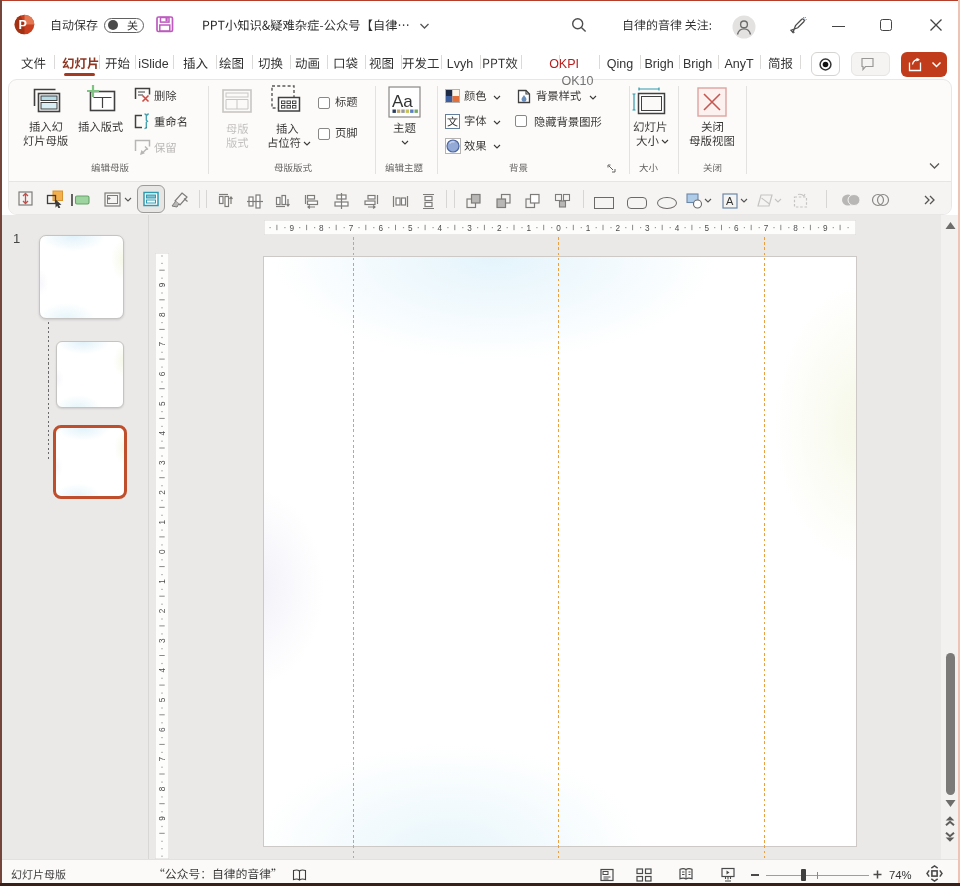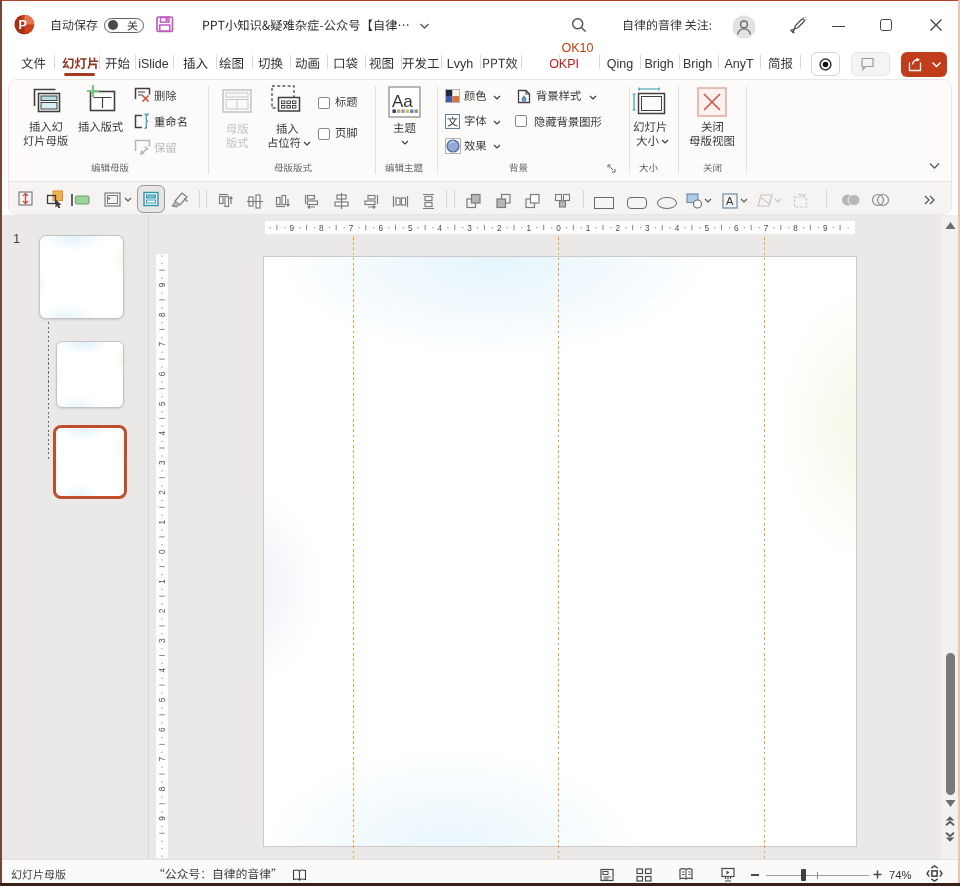--- a/index.html
+++ b/index.html
@@ -93,21 +93,21 @@
 <div class="abs" style="left:64px;top:73px;width:31px;height:2.6px;background:#a53a22;border-radius:2px"></div>
 <div class="abs" style="left:153.5px;top:56.5px;width:80px;margin-left:-40px;text-align:center;font-size:12.5px;color:#333">iSlide</div>
 <svg class="" style="position:absolute;left:402.2px;top:57px;overflow:visible" width="37.5" height="13.8">
     <path fill="#333333" d="M8.1 2.2V5.8H4.6V5.2V2.2ZM0.7 5.8V6.7H3.6C3.4 8.4 2.8 10.1 0.7 11.3C0.9 11.5 1.3 11.8 1.4 12.1C3.7 10.6 4.4 8.6 4.6 6.7H8.1V12H9.1V6.7H11.9V5.8H9.1V2.2H11.5V1.3H1.1V2.2H3.7V5.2L3.7 5.8Z M20.9 1.1C21.5 1.7 22.2 2.5 22.5 3L23.2 2.5C22.9 2 22.2 1.2 21.6 0.7ZM14.3 4.5C14.4 4.3 14.8 4.2 15.6 4.2H17.4C16.6 6.8 15.2 8.9 12.9 10.3C13.1 10.4 13.4 10.8 13.6 11C15.2 10 16.4 8.7 17.3 7.2C17.8 8.1 18.4 8.9 19.1 9.6C18.1 10.4 16.8 10.9 15.5 11.2C15.7 11.4 15.9 11.8 16 12C17.4 11.6 18.7 11.1 19.9 10.2C21 11.1 22.4 11.7 24 12C24.1 11.8 24.4 11.4 24.6 11.2C23 10.9 21.7 10.4 20.6 9.7C21.7 8.7 22.5 7.4 23.1 5.8L22.4 5.5L22.2 5.6H18C18.2 5.2 18.3 4.7 18.5 4.2H24.1L24.1 3.3H18.7C18.9 2.5 19.1 1.6 19.2 0.6L18.2 0.4C18 1.5 17.9 2.4 17.6 3.3H15.4C15.7 2.7 16.1 1.8 16.3 1L15.3 0.8C15.1 1.8 14.6 2.8 14.4 3.1C14.3 3.3 14.2 3.5 14 3.6C14.1 3.8 14.2 4.3 14.3 4.5ZM19.9 9.1C19 8.3 18.3 7.5 17.8 6.5H21.8C21.3 7.5 20.6 8.4 19.9 9.1Z M25.6 10.1V11H36.9V10.1H31.7V2.9H36.2V1.9H26.3V2.9H30.7V10.1Z"></path>
   </svg>
 <div class="abs" style="left:460.0px;top:56.5px;width:80px;margin-left:-40px;text-align:center;font-size:12.5px;color:#333">Lvyh</div>
 <svg class="" style="position:absolute;left:482.1px;top:57px;overflow:visible" width="35.8" height="13.8">
     <path fill="#333333" d="M1.3 11H2.4V7.3H3.9C5.9 7.3 7.3 6.5 7.3 4.5C7.3 2.5 5.9 1.8 3.9 1.8H1.3ZM2.4 6.4V2.8H3.7C5.3 2.8 6.2 3.2 6.2 4.5C6.2 5.8 5.4 6.4 3.8 6.4Z M9.2 11H10.3V7.3H11.8C13.9 7.3 15.2 6.5 15.2 4.5C15.2 2.5 13.8 1.8 11.8 1.8H9.2ZM10.3 6.4V2.8H11.6C13.2 2.8 14.1 3.2 14.1 4.5C14.1 5.8 13.3 6.4 11.7 6.4Z M19 11H20.2V2.8H22.9V1.8H16.2V2.8H19Z M25.4 3.5C25 4.5 24.4 5.5 23.8 6.2C23.9 6.3 24.3 6.6 24.4 6.8C25.1 6 25.8 4.8 26.2 3.7ZM27.5 3.8C28.1 4.5 28.6 5.4 28.9 6L29.6 5.6C29.4 5 28.8 4.1 28.2 3.5ZM25.8 0.8C26.2 1.3 26.6 1.9 26.7 2.3H24V3.2H29.7V2.3H26.9L27.6 2C27.4 1.6 27 0.9 26.6 0.5ZM25 6.5C25.5 7 26.1 7.5 26.6 8.1C25.9 9.3 24.9 10.3 23.8 11C24 11.2 24.3 11.5 24.4 11.7C25.5 11 26.4 10 27.1 8.8C27.7 9.5 28.1 10.2 28.4 10.7L29.2 10.1C28.8 9.5 28.2 8.8 27.6 8C28 7.3 28.3 6.5 28.5 5.7L27.6 5.5C27.4 6.2 27.2 6.7 27 7.3C26.6 6.8 26.1 6.4 25.7 6ZM31.5 3.6H33.6C33.4 5.3 33 6.8 32.4 7.9C31.9 6.9 31.5 5.8 31.2 4.5ZM31.4 0.5C31 2.7 30.4 4.8 29.4 6.2C29.6 6.4 29.9 6.7 30 6.9C30.2 6.6 30.5 6.2 30.7 5.8C31 6.9 31.4 7.9 31.9 8.8C31.1 9.9 30.1 10.7 28.8 11.3C29 11.5 29.3 11.9 29.5 12C30.7 11.4 31.6 10.6 32.4 9.6C33 10.6 33.8 11.4 34.7 12C34.9 11.8 35.2 11.4 35.4 11.2C34.4 10.7 33.6 9.9 32.9 8.8C33.7 7.4 34.2 5.8 34.5 3.6H35.2V2.8H31.8C32 2.1 32.1 1.4 32.2 0.6Z"></path>
   </svg>
 <div class="abs" style="left:539.0px;top:56.5px;width:80px;margin-left:-40px;text-align:right;font-size:12.5px;color:#b91c1c">OKPI</div>
-<div class="abs" style="left:577.5px;top:41px;width:80px;margin-left:-40px;text-align:center;font-size:12.5px;color:#c2410c">OK10</div>
+<div class="abs" style="left:577.5px;top:74px;width:80px;margin-left:-40px;text-align:center;font-size:12.5px;color:#737373">OK10</div>
 <div class="abs" style="left:620.0px;top:56.5px;width:80px;margin-left:-40px;text-align:center;font-size:12.5px;color:#333">Qing</div>
 <div class="abs" style="left:659.0px;top:56.5px;width:80px;margin-left:-40px;text-align:center;font-size:12.5px;color:#333">Brigh</div>
 <div class="abs" style="left:697.5px;top:56.5px;width:80px;margin-left:-40px;text-align:center;font-size:12.5px;color:#333">Brigh</div>
 <div class="abs" style="left:739.0px;top:56.5px;width:80px;margin-left:-40px;text-align:center;font-size:12.5px;color:#333">AnyT</div>
 <div class="abs" style="left:53.5px;top:55px;width:1px;height:14px;background:#dcdad8"></div>
 <div class="abs" style="left:98.5px;top:55px;width:1px;height:14px;background:#dcdad8"></div>
 <div class="abs" style="left:135.0px;top:55px;width:1px;height:14px;background:#dcdad8"></div>
 <div class="abs" style="left:172.5px;top:55px;width:1px;height:14px;background:#dcdad8"></div>
 <div class="abs" style="left:216.0px;top:55px;width:1px;height:14px;background:#dcdad8"></div>
 <div class="abs" style="left:251.5px;top:55px;width:1px;height:14px;background:#dcdad8"></div>

